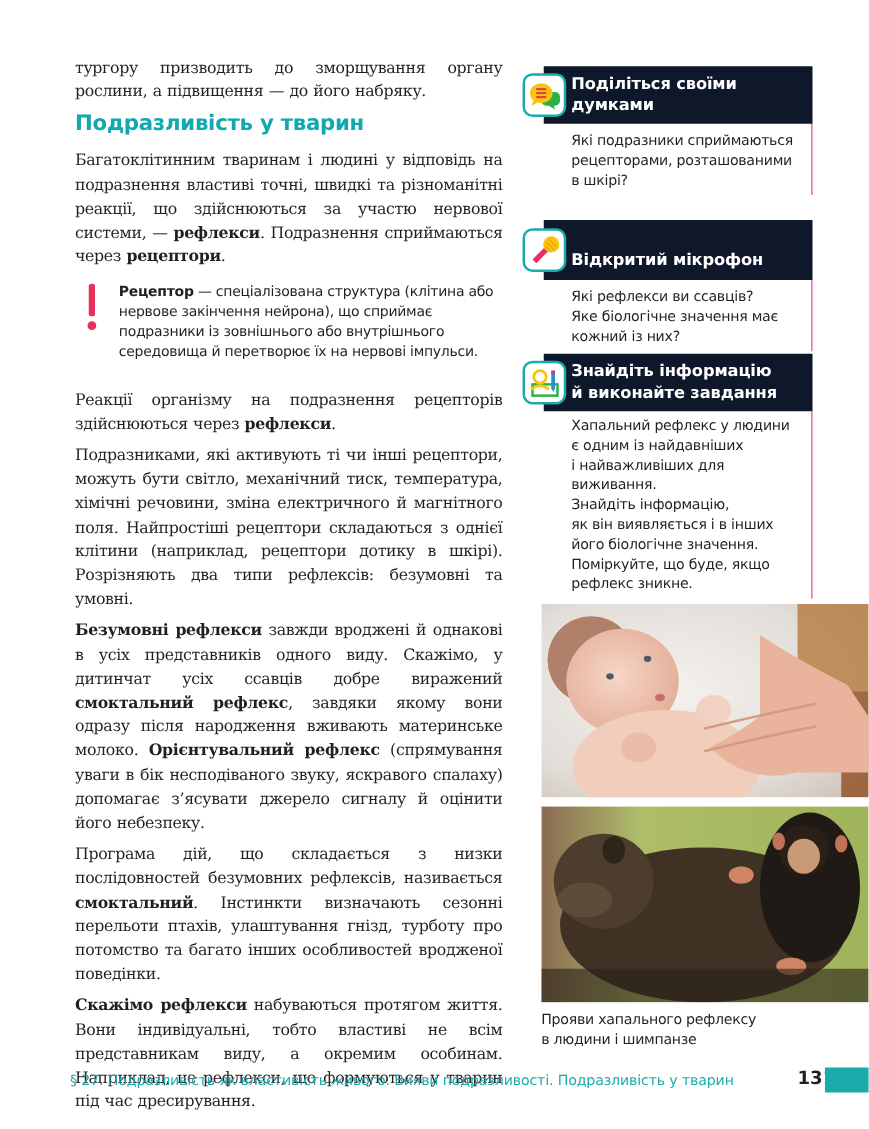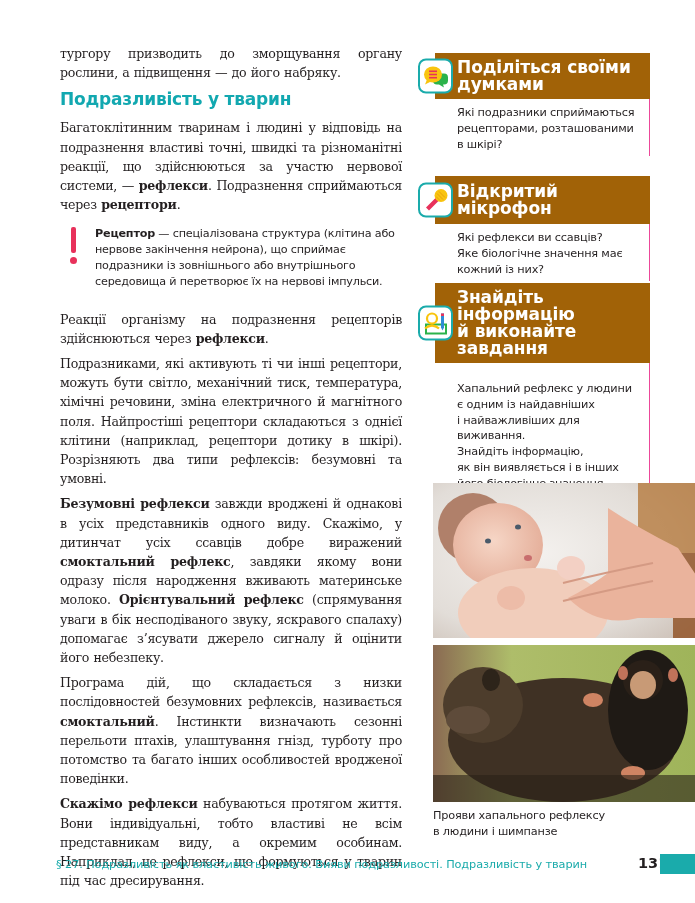--- a/index.html
+++ b/index.html
@@ -12,21 +12,21 @@
   .h2 { font-family: "DejaVu Sans", sans-serif; font-weight: bold; color: #12a8b0; font-size: 17px; margin: 7px 0 9px 0; letter-spacing: -0.2px; }
 
   .def { position: relative; padding-left: 35px; margin: 12px 0 20px 0; }
   .def .excl { position: absolute; left: 9px; top: 0; width: 10px; height: 40px; }
   .def .excl .bar { position: absolute; left: 2px; top: 1px; width: 5px; height: 26px; background: #e8315b; border-radius: 2px; }
   .def .excl .dot { position: absolute; left: 1px; top: 31px; width: 7px; height: 7px; background: #e8315b; border-radius: 50%; }
   .def .txt { font-family: "DejaVu Sans", sans-serif; font-size: 11.2px; line-height: 15.8px; color: #231f20; letter-spacing: -0.2px; }
   .def .txt b { font-weight: bold; }
 
   .side { position: absolute; left: 418px; width: 232px; }
-  .box-head { position: relative; background: #a16207; margin-left: 17px; padding: 6px 8px 6px 22px; color: #ffffff; font-family: "DejaVu Sans", sans-serif; font-weight: bold; font-size: 17px; line-height: 17px; letter-spacing: -0.1px; }
+  .box-head { position: relative; background: #0f172a; margin-left: 17px; padding: 6px 8px 6px 22px; color: #ffffff; font-family: "DejaVu Sans", sans-serif; font-weight: bold; font-size: 13px; line-height: 17px; letter-spacing: -0.1px; }
   .box-icon { position: absolute; left: -17px; top: 50%; transform: translateY(-50%); width: 35px; height: 35px; background: #ffffff; border: 2px solid #1aabab; border-radius: 8px; display: flex; align-items: center; justify-content: center; }
   .box-body { border-right: 1px solid #ec4899; margin-left: 17px; padding: 6px 10px 4px 22px; font-family: "DejaVu Sans", sans-serif; font-size: 11.3px; line-height: 15.8px; color: #231f20; letter-spacing: -0.2px; }
   .box-body div { white-space: nowrap; }
 
   .photo { position: absolute; left: 433px; width: 262px; overflow: hidden; }
   .caption { position: absolute; left: 433px; top: 808px; font-family: "DejaVu Sans", sans-serif; font-size: 11.3px; line-height: 15.5px; color: #231f20; letter-spacing: -0.2px; }
 
   .footer-text { position: absolute; left: 56px; top: 858px; font-family: "DejaVu Sans", sans-serif; font-size: 11.3px; color: #1aabab; letter-spacing: -0.1px; white-space: nowrap; }
   .page-num { position: absolute; left: 625px; top: 855px; font-family: "DejaVu Sans", sans-serif; font-weight: bold; font-size: 14.5px; color: #231f20; margin-left: 13px; }
   .page-bar { position: absolute; left: 660px; top: 854px; width: 35px; height: 20px; background: #1aabab; }
@@ -75,21 +75,21 @@
     <div>думками</div>
   </div>
   <div class="box-body">
     <div>Які подразники сприймаються</div>
     <div>рецепторами, розташованими</div>
     <div>в шкірі?</div>
   </div>
 </div>
 
 <div class="side" style="top:176px;">
-  <div class="box-head" style="padding-top:7px;padding-bottom:7px;">
+  <div class="box-head" style="padding-top:24px;padding-bottom:7px;">
     <div class="box-icon">
       <svg width="26" height="26" viewBox="0 0 26 26">
         <path d="M3 23 l10 -10 l3 3 l-10 10 z" fill="#e8315b" transform="translate(0,-3)"></path>
         <circle cx="18" cy="8" r="6.5" fill="#f9c40f"></circle>
         <path d="M14 6 l6 6 M16 4 l6 6 M13 9 l4 4" stroke="#e8a10b" stroke-width="1"></path>
       </svg>
     </div>
     <div>Відкритий мікрофон</div>
   </div>
   <div class="box-body">
@@ -106,21 +106,21 @@
         <rect x="3" y="14" width="20" height="9" fill="none" stroke="#2bb34a" stroke-width="2"></rect>
         <circle cx="9" cy="8" r="5" fill="none" stroke="#f9c40f" stroke-width="2.2"></circle>
         <path d="M2 18 q7 -6 14 0" fill="none" stroke="#f9c40f" stroke-width="2.2"></path>
         <path d="M18 3 l3 0 l0 14 l-1.5 3 l-1.5 -3 z" fill="#2e8bd6"></path>
         <rect x="18" y="3" width="3" height="2.5" fill="#e8315b"></rect>
       </svg>
     </div>
     <div>Знайдіть інформацію</div>
     <div>й виконайте завдання</div>
   </div>
-  <div class="box-body" style="padding-top:18px;">
+  <div class="box-body" style="padding-top:4px;">
     <div>Хапальний рефлекс у людини</div>
     <div>є одним із найдавніших</div>
     <div>і найважливіших для</div>
     <div>виживання.</div>
     <div>Знайдіть інформацію,</div>
     <div>як він виявляється і в інших</div>
     <div>його біологічне значення.</div>
     <div>Поміркуйте, що буде, якщо</div>
     <div>рефлекс зникне.</div>
   </div>

